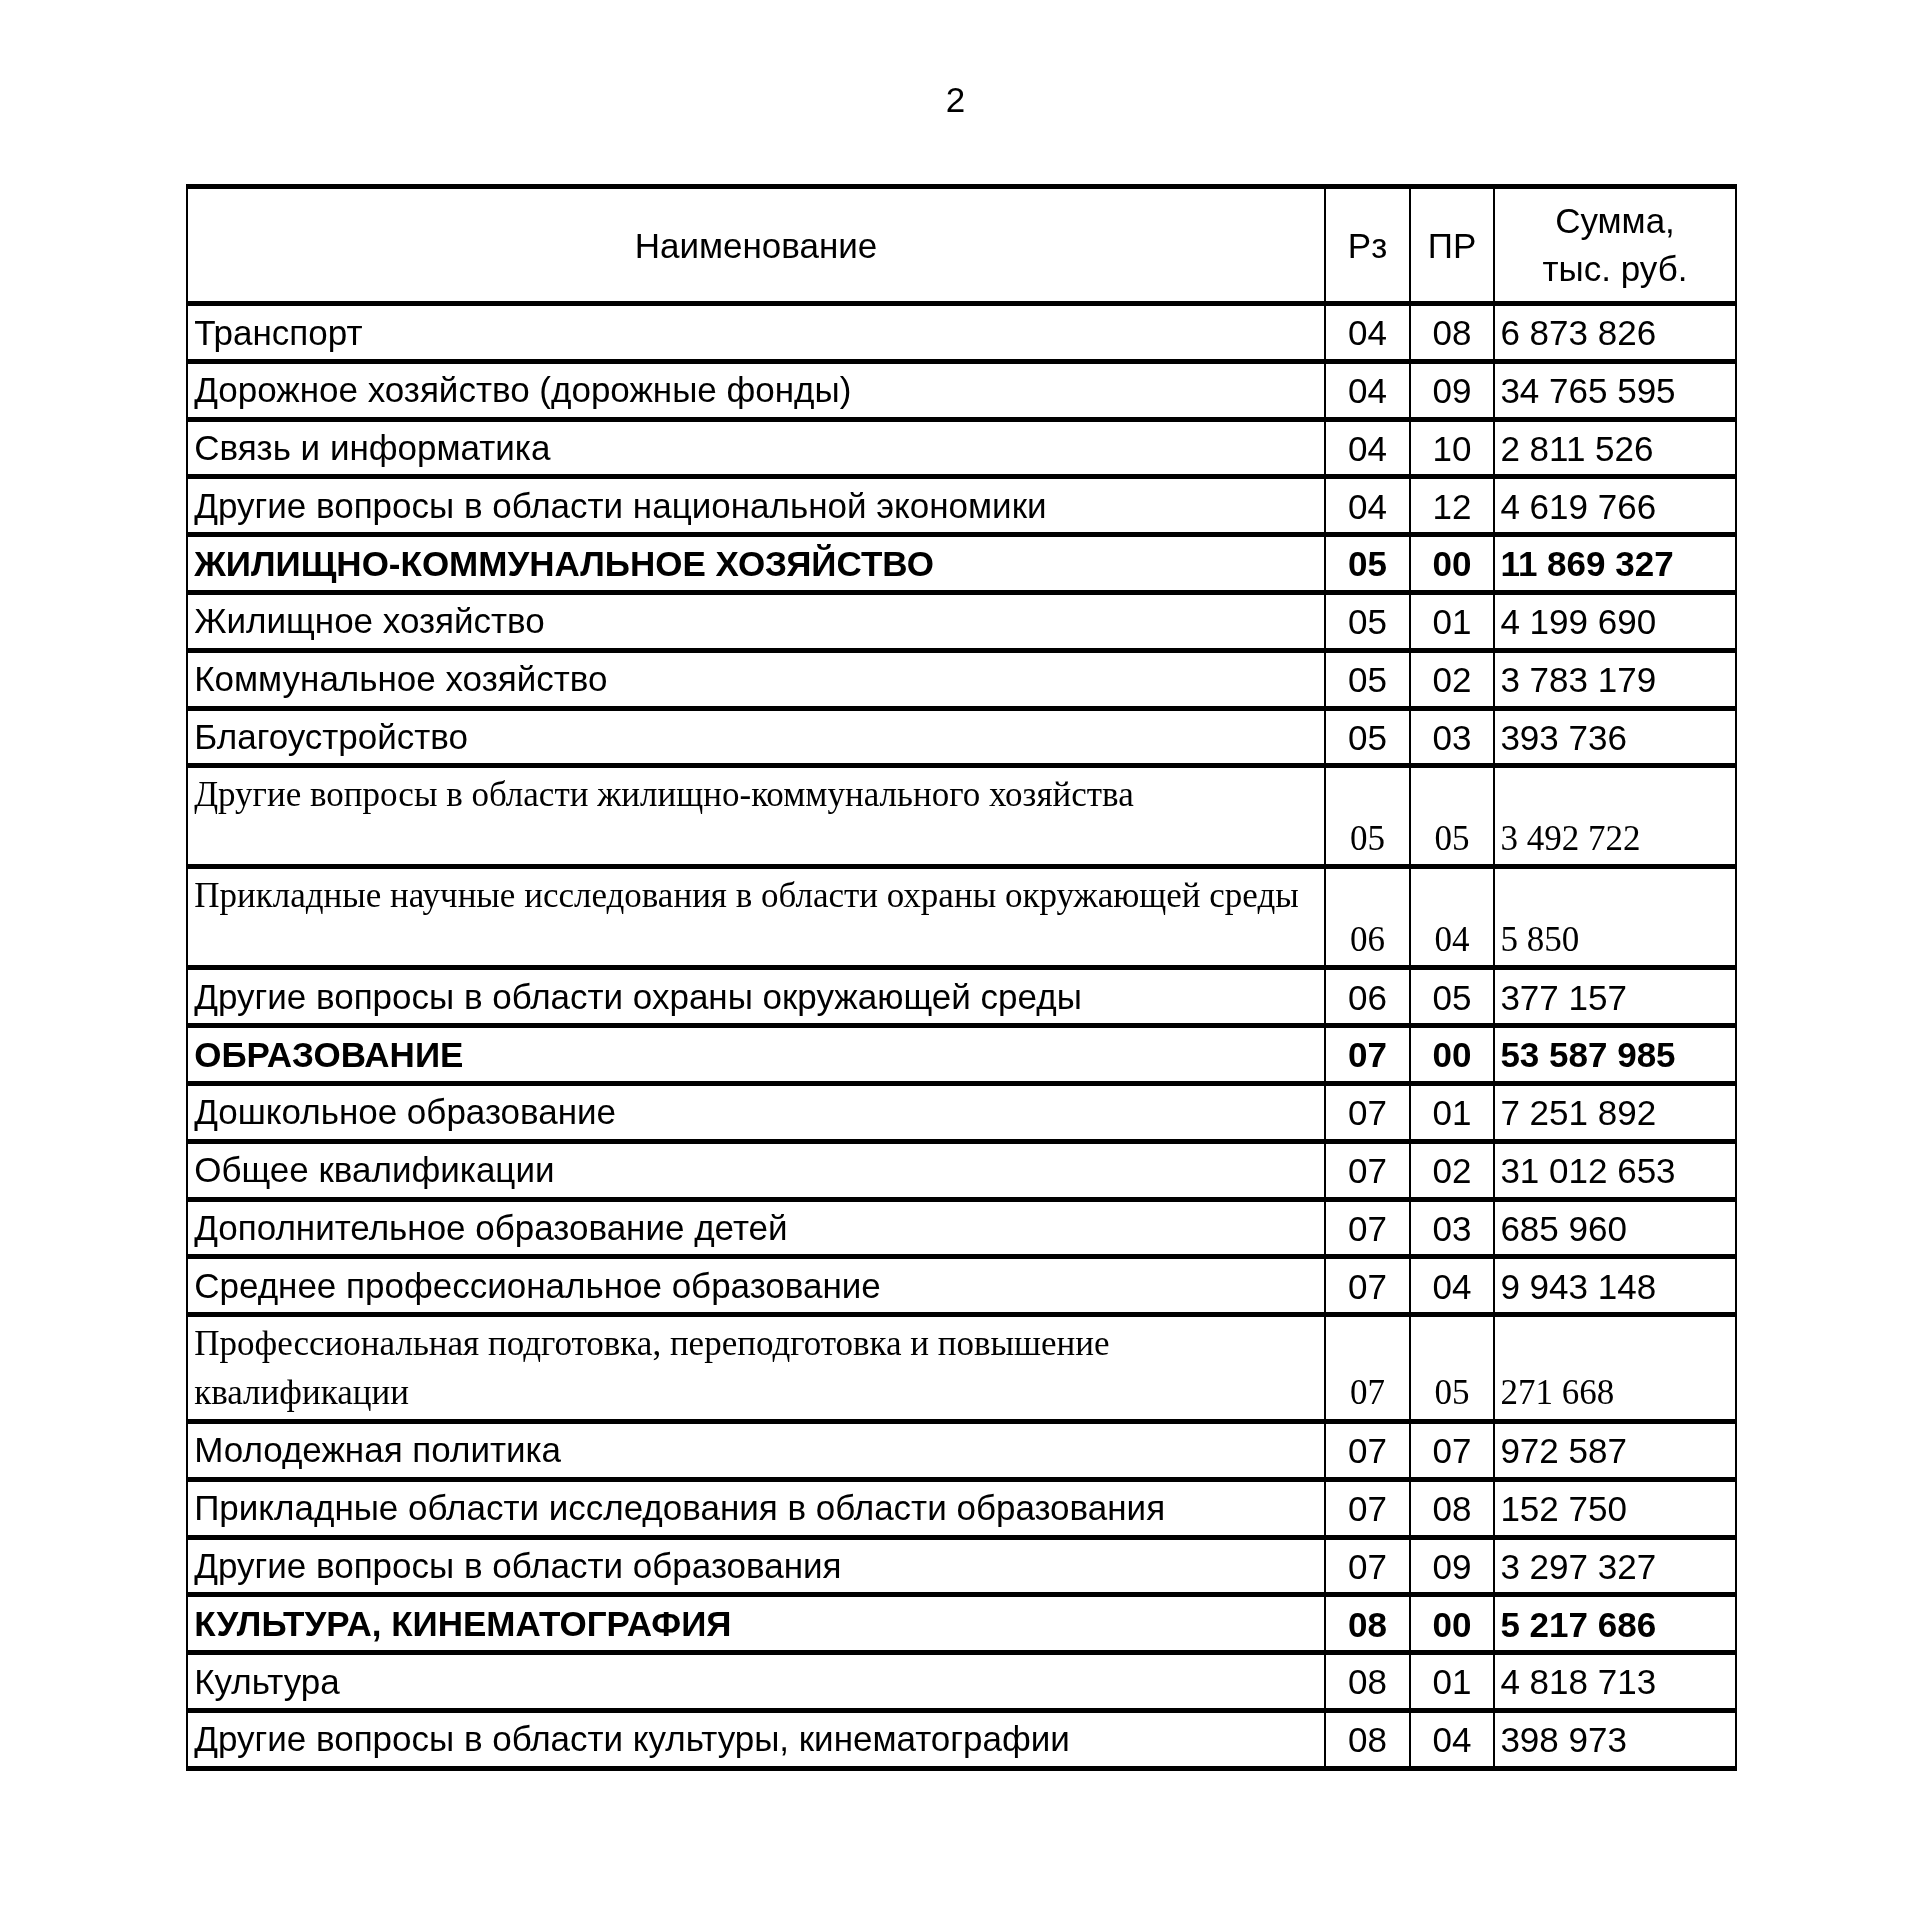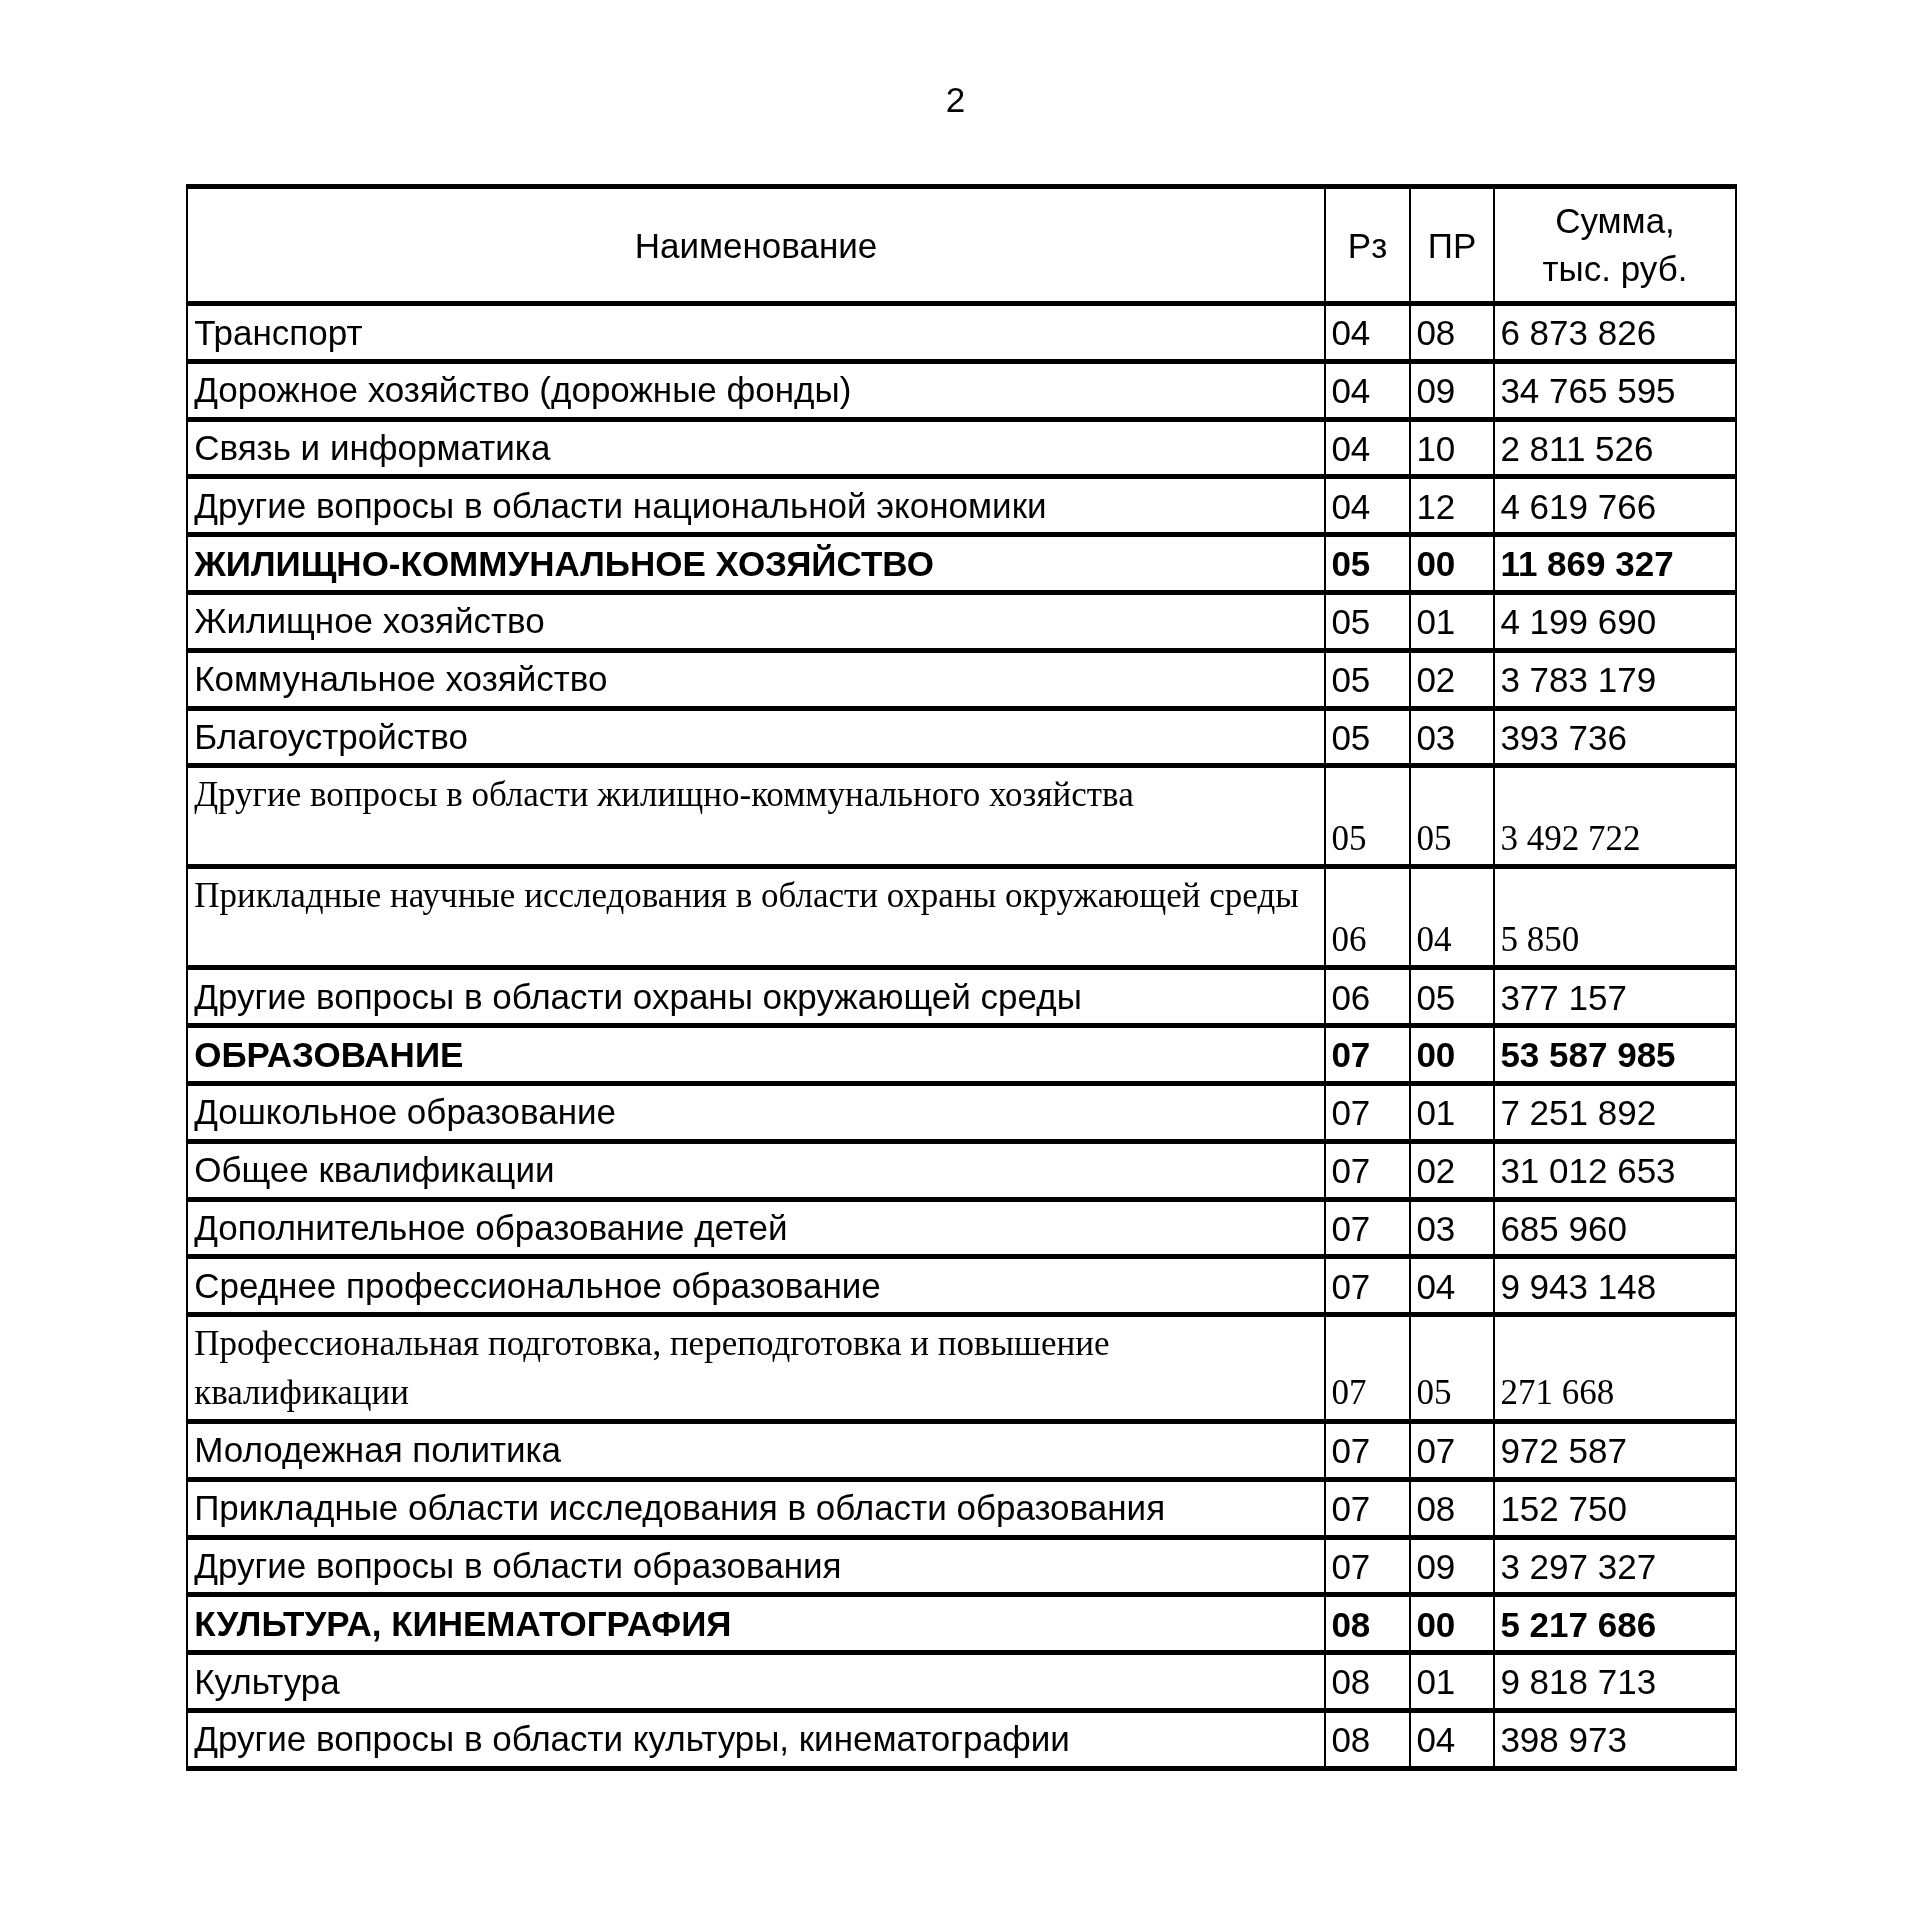--- a/index.html
+++ b/index.html
@@ -12,21 +12,21 @@
   table.budget col.c-name { width: 1138px; }
   table.budget col.c-rz { width: 85px; }
   table.budget col.c-pr { width: 84px; }
   table.budget col.c-sum { width: 242px; }
   table.budget th, table.budget td { border-left: 2.7px solid #000; border-right: 2.7px solid #000;
                  border-top: 5.4px solid #000; border-bottom: 5.4px solid #000;
                  font-size: 35px; line-height: 49px; padding: 0 5.4px; vertical-align: bottom; }
   table.budget thead th { font-weight: normal; height: 112px; vertical-align: middle; text-align: center; }
   table.budget thead th.h-sum { line-height: 48px; }
   table.budget td.name { text-align: left; vertical-align: top; padding-left: 6.2px; padding-top: 1.5px; padding-bottom: 2.3px; }
-  table.budget td.code { text-align: left; padding-bottom: 1.5px; }
+  table.budget td.code { text-align: center; padding-bottom: 1.5px; }
   table.budget td.sum { padding-right: 5.4px; padding-bottom: 1.5px; white-space: nowrap; }
   table.budget tr.section td { font-weight: bold; }
   table.budget tr.section td.name { vertical-align: bottom; }
   table.budget tbody tr { height: 56px; }
   table.budget tbody tr.two-line { height: 101px; font-family: Liberation Serif, serif; }
   table.budget tbody tr.section { height: 52px; }
 </style>
 </head>
 <body>
 
@@ -172,21 +172,21 @@
       <tr class="section">
         <td class="name">КУЛЬТУРА, КИНЕМАТОГРАФИЯ</td>
         <td class="code">08</td>
         <td class="code">00</td>
         <td class="sum">5 217 686</td>
       </tr>
       <tr>
         <td class="name">Культура</td>
         <td class="code">08</td>
         <td class="code">01</td>
-        <td class="sum">9 818 713</td>
+        <td class="sum">4 818 713</td>
       </tr>
       <tr>
         <td class="name">Другие вопросы в области культуры, кинематографии</td>
         <td class="code">08</td>
         <td class="code">04</td>
         <td class="sum">398 973</td>
       </tr>
     </tbody>
 </table>
 

